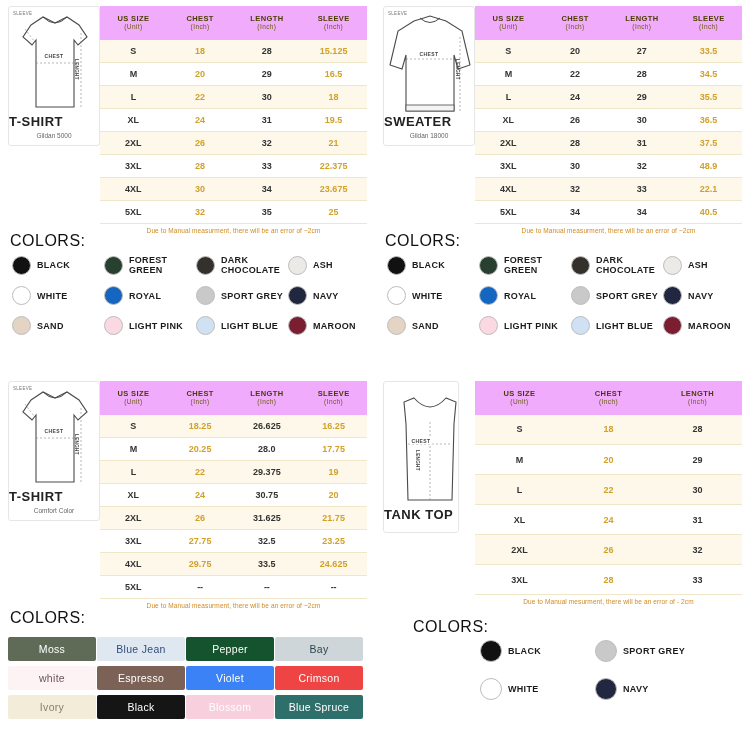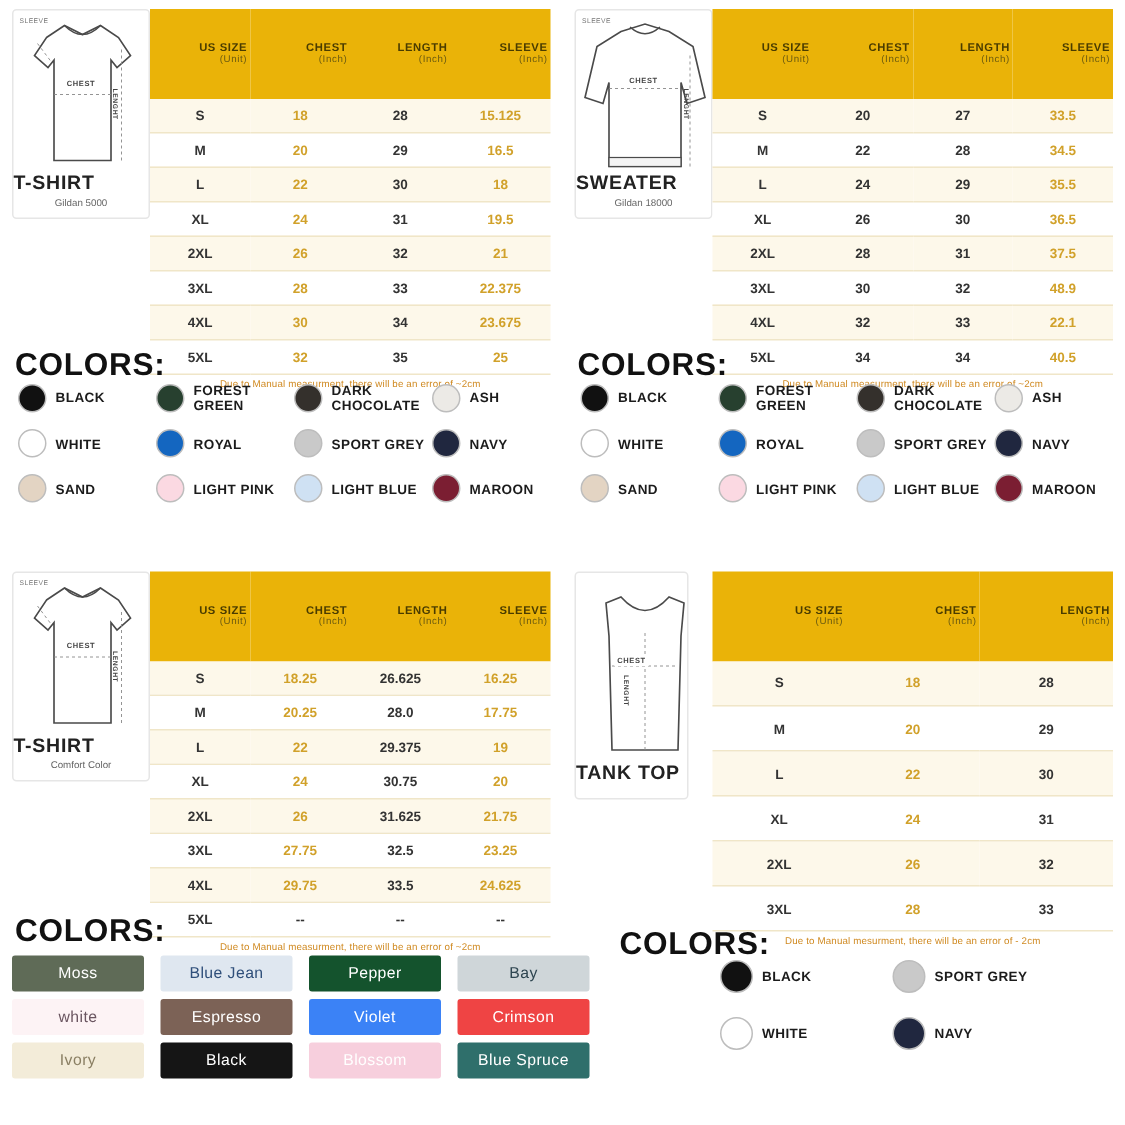--- a/index.html
+++ b/index.html
@@ -48,27 +48,27 @@
   .art .sub {
     position:absolute; left:0; right:0; bottom:6px;
     text-align:center; font-size:6.5px; color:#666;
   }
   .art svg { position:absolute; left:0; top:0; }
 
   
   .tbl-wrap { position:absolute; }
   table.size { border-collapse:collapse; width:100%; table-layout:fixed; }
   table.size th {
-    background:#eab308;
+    background:#f0abfc;
     color:#4a3c00;
     font-size:7.5px;
     font-weight:bold;
     letter-spacing:.4px;
-    padding:21px 2px;
-    text-align:right;
+    padding:8px 2px;
+    text-align:center;
     line-height:1.25;
     border:none;
   }
   table.size th .u { display:block; font-weight:normal; font-size:6.5px; color:#6a5a10; }
   table.size td {
     font-size:9px;
     text-align:center;
     padding:6px 2px;
     border-bottom:1px solid #f0e6c8;
     color:#333;
@@ -78,32 +78,32 @@
   table.size tr:nth-child(even) td { background:#ffffff; }
   table.size td.gold { color:#d1a12a; }
   table.size td.sz { color:#333; }
   .note {
     font-size:6.5px; color:#d08a22; text-align:center; margin-top:3px;
     letter-spacing:.1px;
   }
 
   
   .colors-title {
-    position:absolute; font-size:21px; font-weight:bold; letter-spacing:.5px; color:#111;
+    position:absolute; font-size:16px; font-weight:normal; letter-spacing:.5px; color:#111;
   }
   .swatches { position:absolute; display:grid; }
   .sw { display:flex; align-items:center; gap:6px; }
   .dot {
     width:19px; height:19px; border-radius:50%;
     border:1px solid #bdbdbd; flex:none;
   }
   .sw span { font-size:9px; font-weight:bold; letter-spacing:.3px; color:#1b1b1b; }
 
   
-  .chips { position:absolute; display:grid; grid-template-columns:repeat(4, 88px); gap:5px 11px; }
+  .chips { position:absolute; display:grid; grid-template-columns:repeat(4, 88px); gap:5px 1px; }
   .chip {
     height:24px; border-radius:2px;
     display:flex; align-items:center; justify-content:center;
     font-size:10.5px; letter-spacing:.3px;
   }
 </style>
 </head>
 <body>
 
 <div class="quad q-tl">

